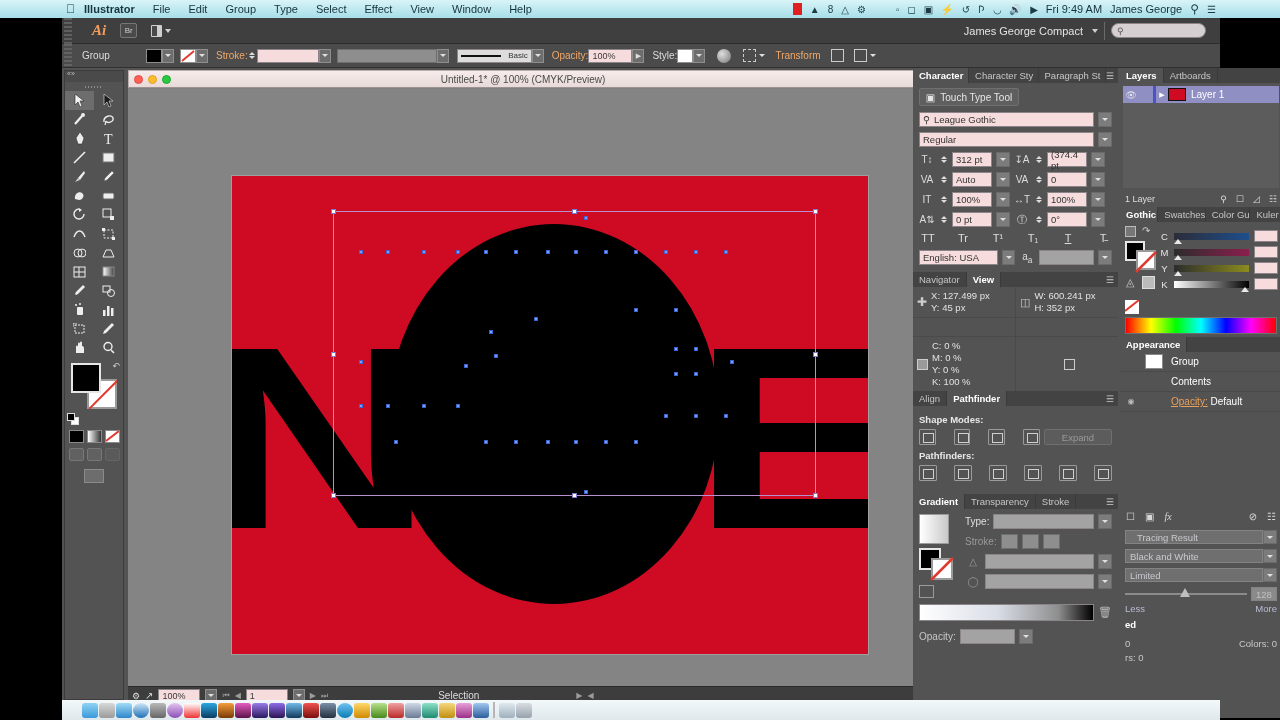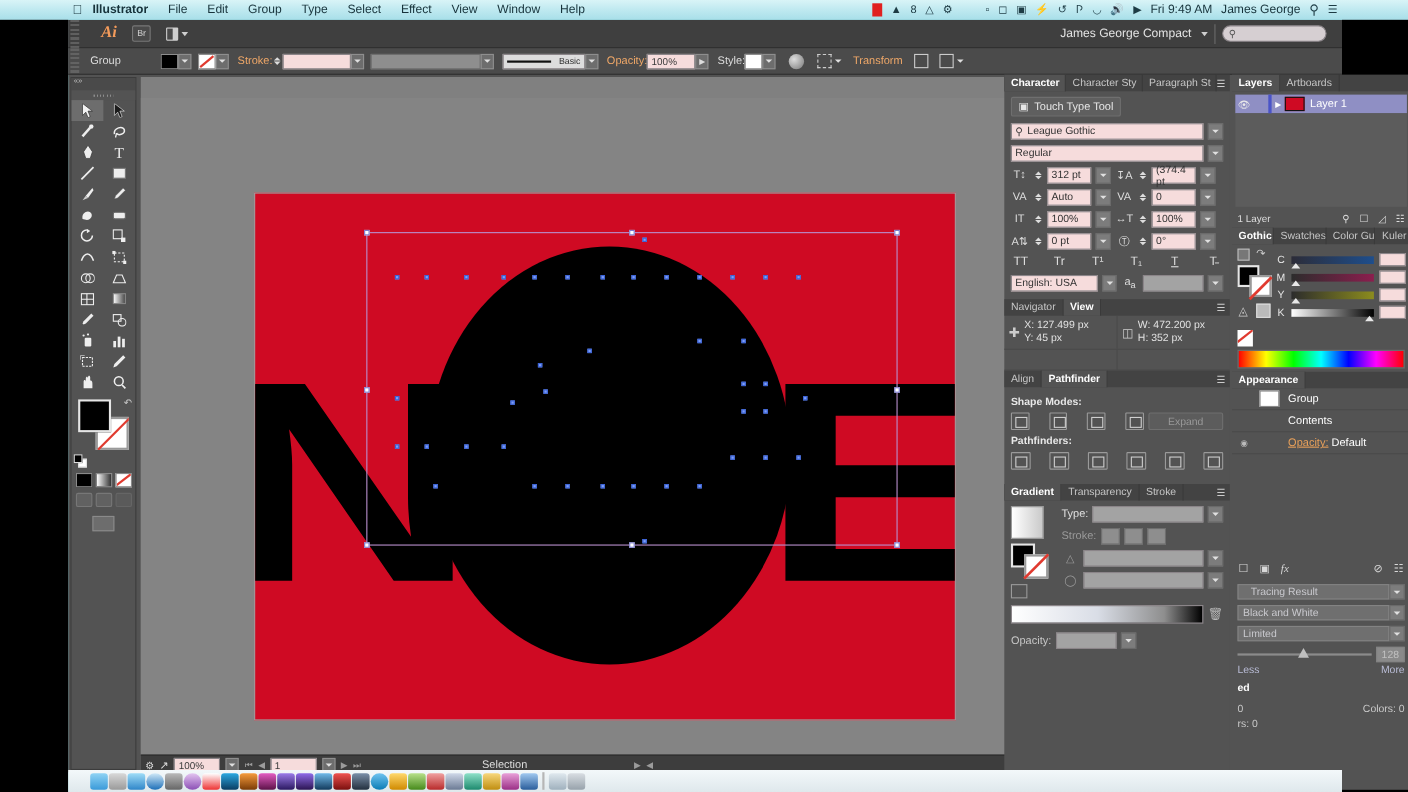--- a/index.html
+++ b/index.html
@@ -514,20 +514,26 @@
         <span class="scrbtn"></span>
         <span class="scrbtn"></span>
         <span class="scrbtn" style="opacity:.5;"></span>
       </div>
       <div style="display:flex;justify-content:center;margin-top:8px;">
         <span style="width:20px;height:14px;background:#6d6d6d;border:1px solid #8a8a8a;"></span>
       </div>
     </div>
 
     <div id="docwin">
+      <div id="doctitle">
+        <span class="tl r"></span>
+        <span class="tl y"></span>
+        <span class="tl g"></span>
+        <span class="tname">Untitled-1* @ 100% (CMYK/Preview)</span>
+      </div>
       <div id="canvasarea">
         <div id="artboard">
           <svg width="636" height="478" viewBox="0 0 636 478">
             <ellipse cx="322" cy="238" rx="165" ry="190" fill="#000"></ellipse>
             <text x="318" y="352" text-anchor="middle" font-family="Liberation Sans, sans-serif" font-size="260" font-weight="bold" fill="#000" transform="scale(1.22,1) translate(-57,0)" style="letter-spacing:-6px;">UNITED</text>
           </svg>
         </div>
         <div id="sel-box">
           <i class="anchor" style="left:-3px;top:-3px;"></i>
           <i class="anchor" style="left:238px;top:-3px;"></i>
@@ -741,32 +747,47 @@
             <span style="font-size:12px;color:#ccc;">✚</span>
             <div>
               <div class="infotxt"><span>X:</span> <span>127.499 px</span></div>
               <div class="infotxt"><span>Y:</span> <span>45 px</span></div>
             </div>
           </div>
           <div class="vsep"></div>
           <div class="infocell">
             <span style="font-size:11px;color:#ccc;">◫</span>
             <div>
-              <div class="infotxt"><span>W:</span> <span>472.200 px</span></div>
+              <div class="infotxt"><span>W:</span> <span>600.241 px</span></div>
               <div class="infotxt"><span>H:</span> <span>352 px</span></div>
             </div>
           </div>
         </div>
         <div class="hsep"></div>
         <div class="inforow" style="height:18px;">
           <div class="infocell"></div>
             <div class="vsep"></div>
             <div class="infocell"></div>
         </div>
         <div class="hsep"></div>
+        <div class="inforow">
+          <div class="infocell">
+            <span style="width:11px;height:11px;background:#9a9a9a;border:1px solid #ccc;display:inline-block;"></span>
+            <div>
+              <div class="cmyk">C: 0 %</div>
+              <div class="cmyk">M: 0 %</div>
+              <div class="cmyk">Y: 0 %</div>
+              <div class="cmyk">K: 100 %</div>
+            </div>
+          </div>
+          <div class="vsep"></div>
+          <div class="infocell" style="justify-content:center;">
+            <span style="width:11px;height:11px;border:1px solid #ccc;display:inline-block;"></span>
+          </div>
+        </div>
       </div>
 
       <div class="ptabs">
         <div class="ptab">Align</div>
         <div class="ptab active">Pathfinder</div>
         <div class="pmenu">☰</div>
       </div>
       <div class="pbody">
         <div class="sublbl">Shape Modes:</div>
         <div class="row">

